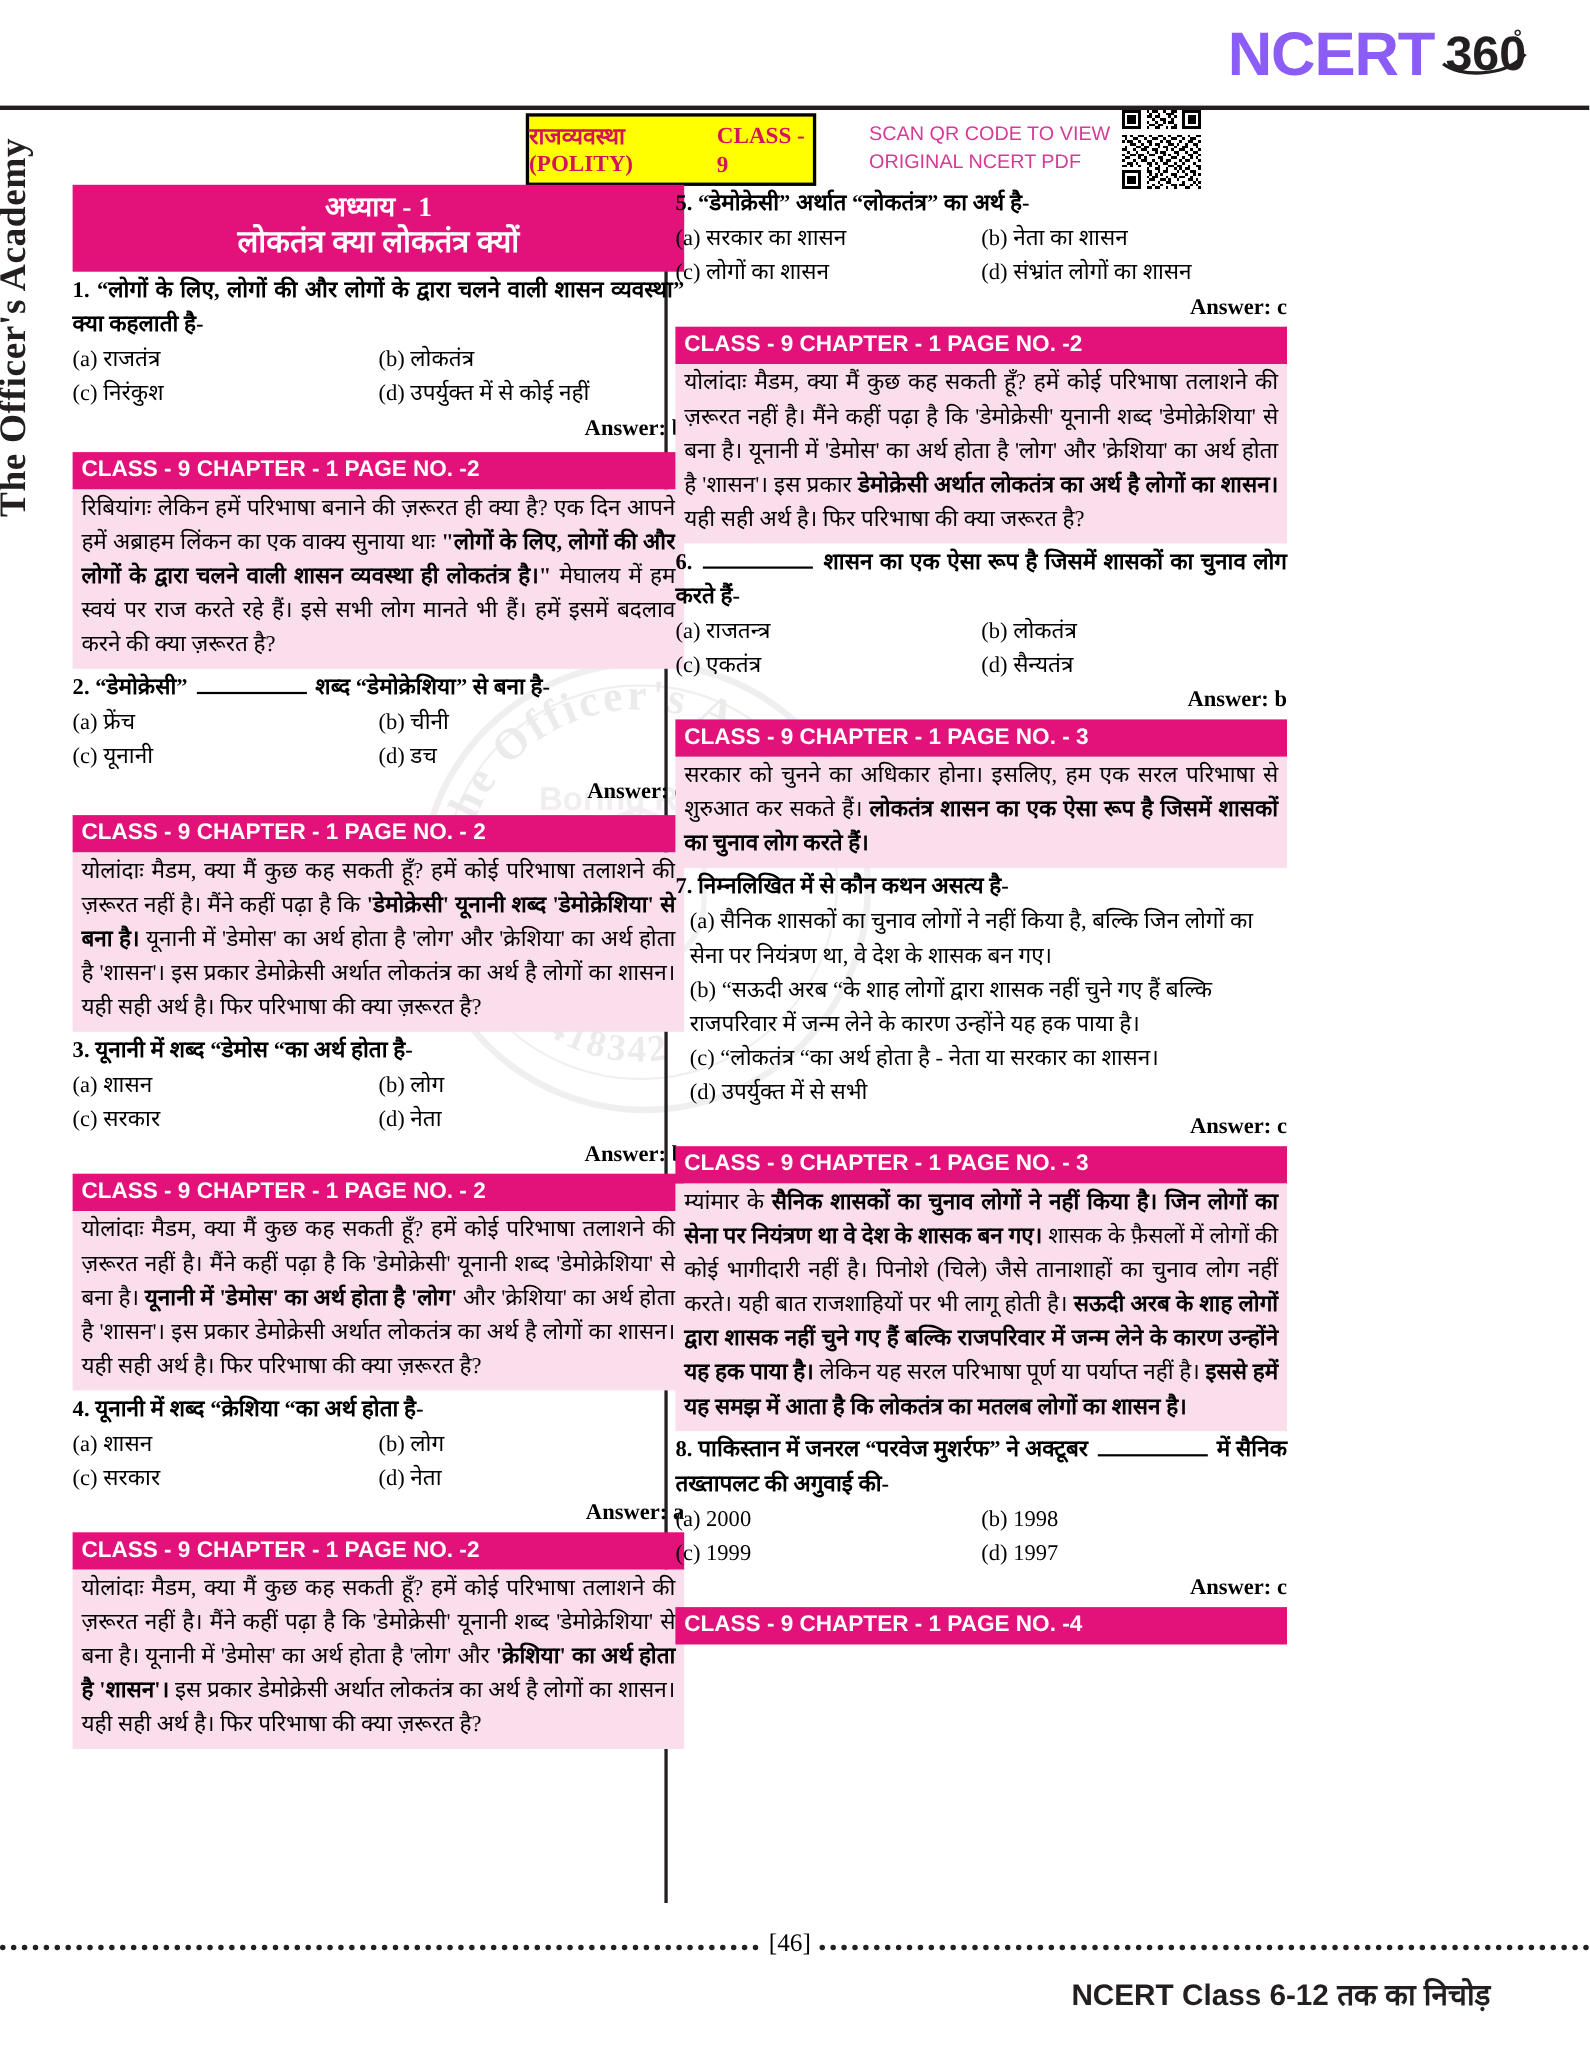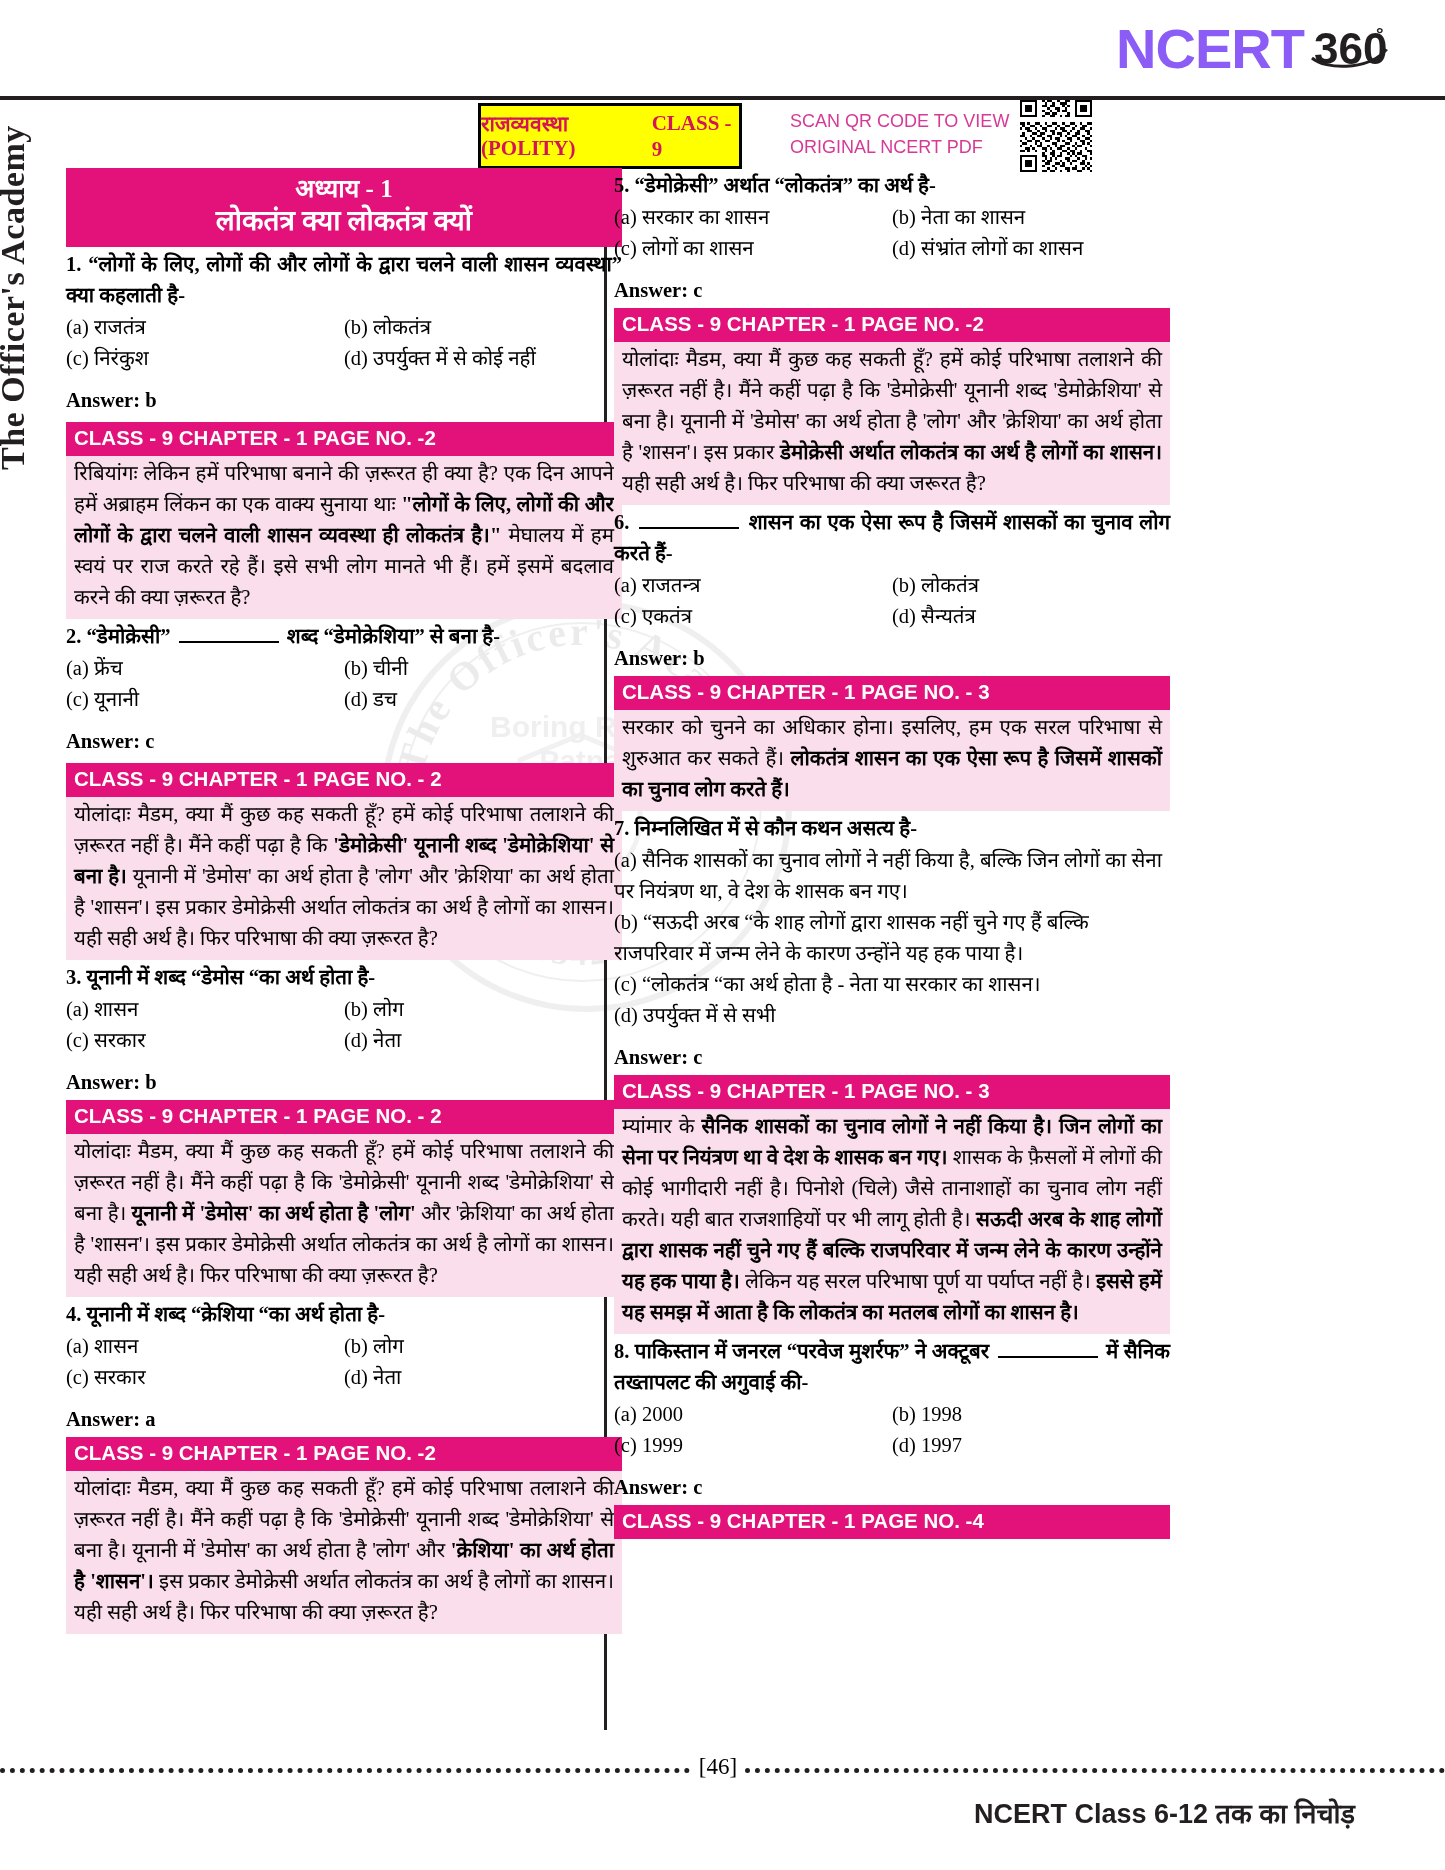--- a/index.html
+++ b/index.html
@@ -88,24 +88,24 @@
   .chapter-head .c1{font-size:25px; line-height:30px;}
   .chapter-head .c2{font-size:28px; line-height:34px;}
 
   .q{
     font-family:"Liberation Serif",serif; font-size:20.5px;
     line-height:31px; margin:2px 0 0 0; text-align:justify;
   }
   .q-stem{font-weight:bold;}
   .opts{display:flex; flex-wrap:wrap; margin-top:1px;}
   .opt{width:50%; font-family:"Liberation Serif",serif; font-size:20.5px; line-height:31px;}
-  .opt.full{width:100%;}
+  .opt.full{width:100%;margin-left:13px;}
   .ans{
-    text-align:left; font-family:"Liberation Serif",serif; font-weight:bold;
-    font-size:20.5px; line-height:30px; margin-top:11px;
+    text-align:right; font-family:"Liberation Serif",serif; font-weight:bold;
+    font-size:20.5px; line-height:30px; margin-top:0;
   }
 
   .src-head{
     background:#e2127a; color:#ffffff;
     font-family:Liberation Sans, sans-serif; font-weight:bold; font-size:20.5px;
     padding:3px 0 5px 8px; line-height:26px;
   }
   .src-body{
     background:#fadeeb; padding:2px 8px 6px 8px;
     font-family:"Liberation Serif",serif; font-size:20.5px; line-height:31px;

